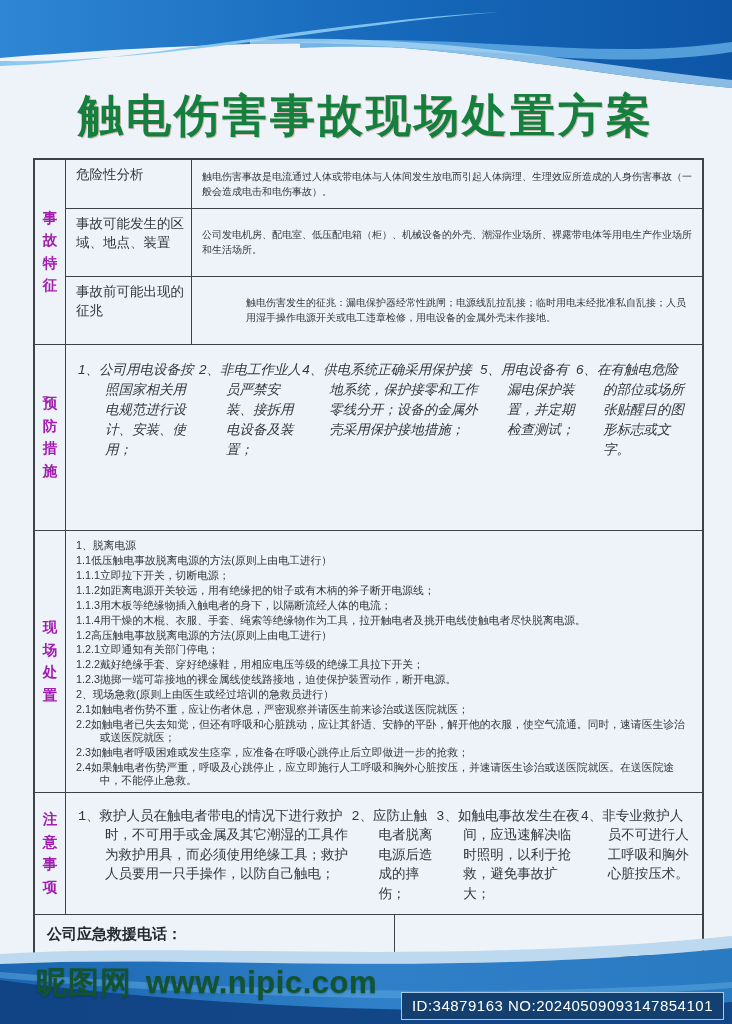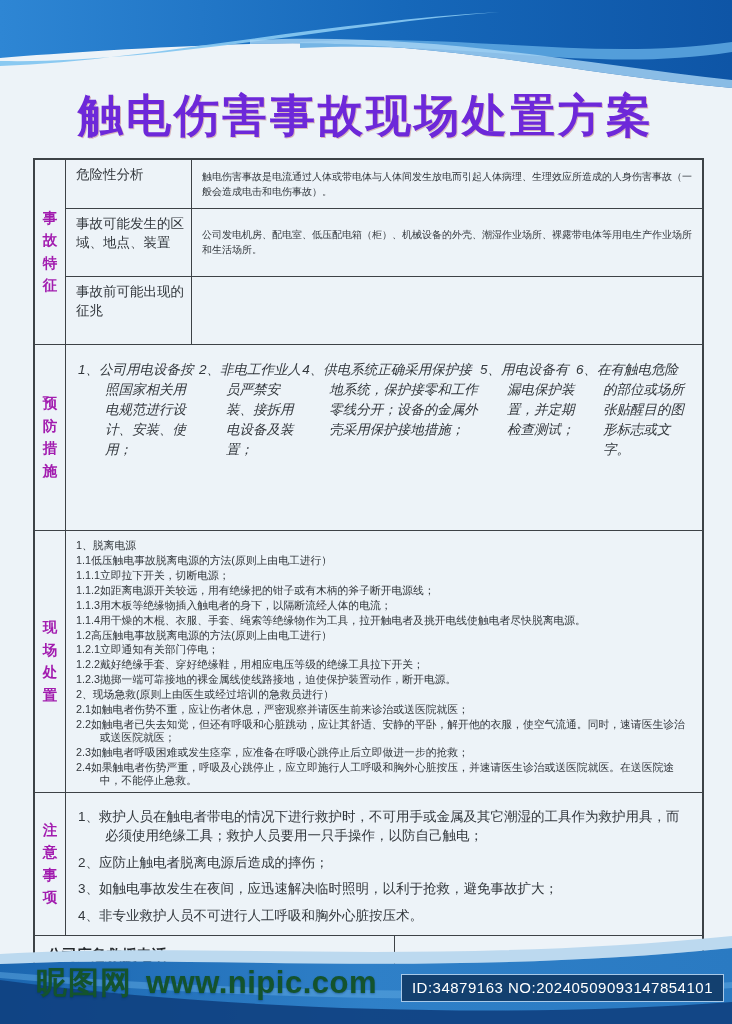--- a/index.html
+++ b/index.html
@@ -14,30 +14,30 @@
   
   .top-banner{position:absolute;top:0;left:0;width:732px;height:92px;}
   .bottom-banner{position:absolute;bottom:0;left:0;width:732px;height:92px;}
   .watermark-text{
     position:absolute;left:36px;bottom:20px;z-index:5;
     color:#14532d;font-weight:bold;font-size:31px;letter-spacing:1px;
     text-shadow:0 1px 2px rgba(0,40,90,.4);
   }
   .watermark-text .url{margin-left:14px;letter-spacing:0.5px;}
   .id-box{
-    position:absolute;right:8px;bottom:22px;z-index:5;
+    position:absolute;right:8px;bottom:4px;z-index:5;
     background:#13406f;border:1px solid #a8c9e8;
     color:#ffffff;font-size:15px;padding:4px 10px 5px 10px;
     letter-spacing:0.5px;
   }
   
   .page-title{
     position:absolute;top:91px;left:0;width:732px;
     text-align:center;
-    font-size:45px;font-weight:900;color:#6d28d9;
+    font-size:45px;font-weight:900;color:#15803d;
     letter-spacing:3px;line-height:1.1;
     text-shadow:1px 1px 0 rgba(150,0,0,.25);
   }
   
   .main-table{
     position:absolute;left:33px;top:158px;width:671px;
     border:2px solid #3d4247;background:#edf3f8;
     box-sizing:border-box;
   }
   .section{display:flex;border-bottom:1.5px solid #3d4247;}
@@ -73,21 +73,21 @@
   .prevention-body{min-height:185px;display:flex;flex-direction:row;justify-content:flex-start;font-style:italic;}
   .prevention-body .li{
     font-size:13.5px;line-height:1.48;margin:5px 0;
     padding-left:2em;text-indent:-2em;
   }
   .disposal-body{min-height:224px;padding:7px 8px 4px 10px;}
   .disposal-body .li{
     font-size:10.8px;line-height:1.2;margin:1px 0;
     padding-left:2.2em;text-indent:-2.2em;
   }
-  .notice-body{min-height:104px;display:flex;flex-direction:column;justify-content:center;}
+  .notice-body{min-height:104px;display:flex;flex-direction:row;justify-content:center;font-family:Liberation Mono, monospace;}
   .notice-body .li{
     font-size:13.5px;line-height:1.45;margin:3.5px 0;
     padding-left:2em;text-indent:-2em;
   }
   
   .footer-row{display:flex;min-height:40px;}
   .footer-left{
     width:360px;min-width:360px;box-sizing:border-box;
     border-right:1.5px solid #3d4247;
     display:flex;align-items:center;
@@ -135,20 +135,21 @@
         <div class="feature-row">
           <div class="feature-label">危险性分析</div>
           <div class="feature-content">触电伤害事故是电流通过人体或带电体与人体间发生放电而引起人体病理、生理效应所造成的人身伤害事故（一般会造成电击和电伤事故）。</div>
         </div>
         <div class="feature-row">
           <div class="feature-label">事故可能发生的区域、地点、装置</div>
           <div class="feature-content">公司发电机房、配电室、低压配电箱（柜）、机械设备的外壳、潮湿作业场所、裸露带电体等用电生产作业场所和生活场所。</div>
         </div>
         <div class="feature-row">
           <div class="feature-label">事故前可能出现的征兆</div>
+          <div class="feature-content">触电伤害发生的征兆：漏电保护器经常性跳闸；电源线乱拉乱接；临时用电未经批准私自乱接；人员用湿手操作电源开关或电工违章检修，用电设备的金属外壳未作接地。</div>
         </div>
       </div>
     </div>
 
     <div class="section">
       <div class="v-header">
         <span>预防措施</span>
       </div>
       <div class="section-body list-body prevention-body">
         <div class="li">1、公司用电设备按照国家相关用电规范进行设计、安装、使用；</div>

